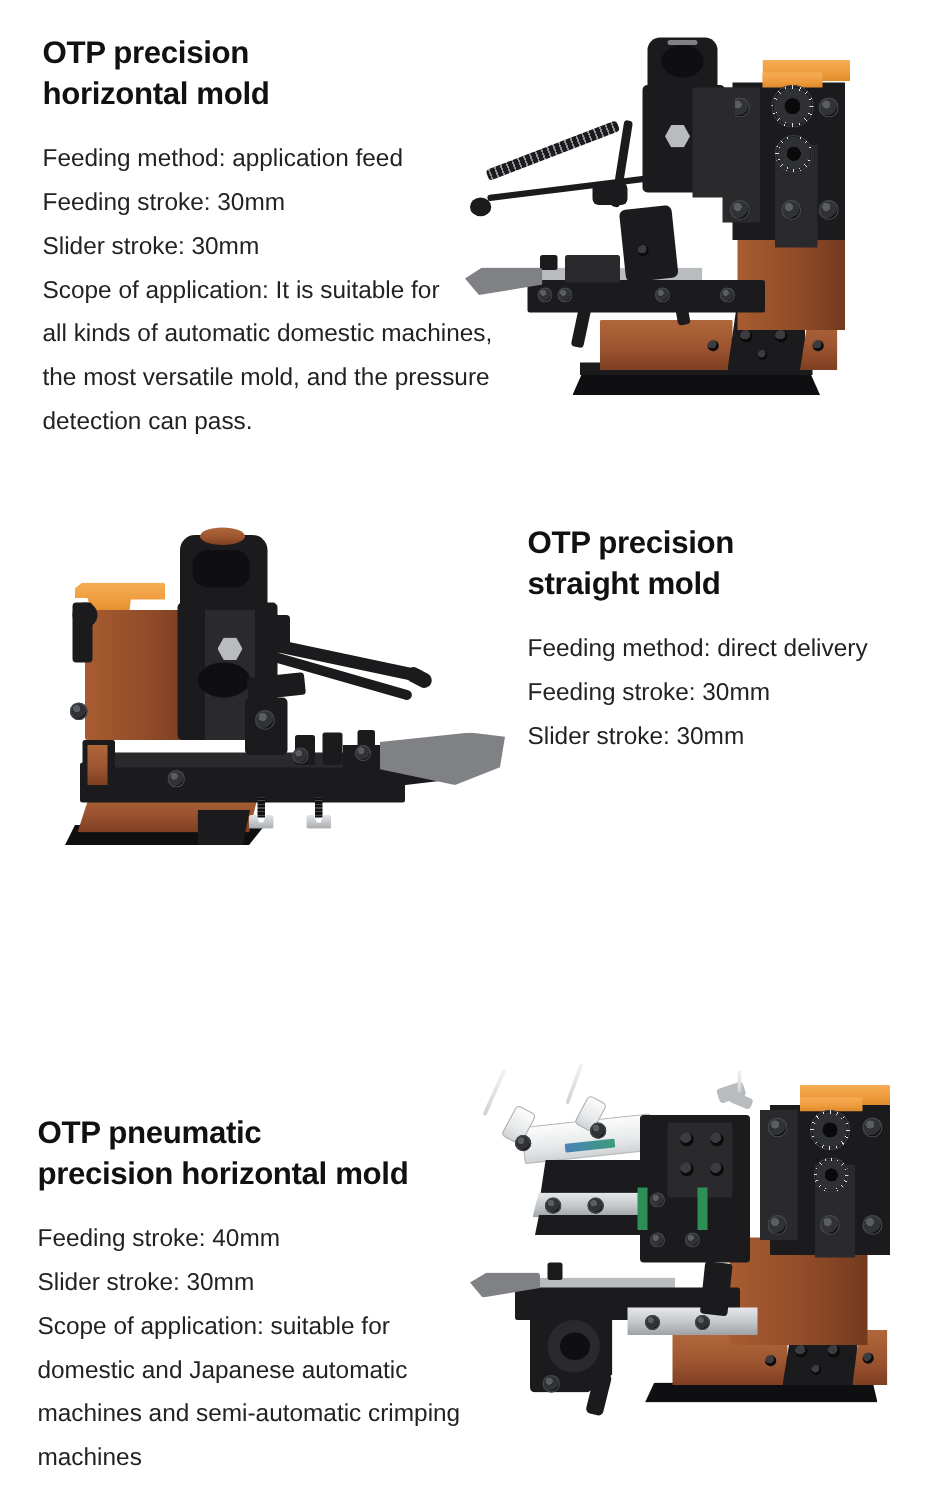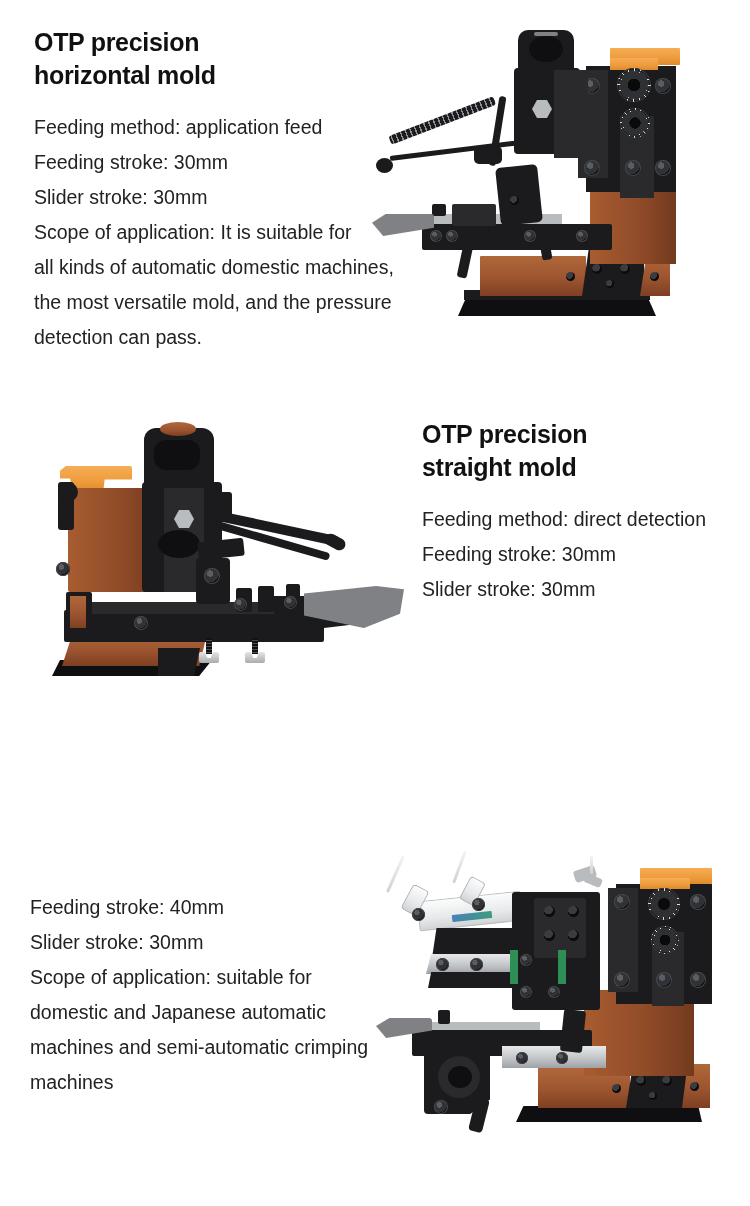--- a/index.html
+++ b/index.html
@@ -207,21 +207,21 @@
       <div class="hole" style="left:142px;top:188px;width:9px;height:9px"></div>
     </div>
   </figure>
 </section>
 
 <section class="product-block" id="block-2">
 
   <div class="text-col">
     <h2 class="prod-title">OTP precision
 straight mold</h2>
-    <p class="spec-line">Feeding method: direct detection</p>
+    <p class="spec-line">Feeding method: direct delivery</p>
     <p class="spec-line">Feeding stroke: 30mm</p>
     <p class="spec-line">Slider stroke: 30mm</p>
   </div>
 
   <figure class="img-col" style="margin:0">
     <div class="scene">
 
       <div class="pc blk3" style="left:34px;top:250px;width:160px;height:16px;clip-path:polygon(5% 0,100% 0,92% 100%,0 100%)"></div>
       <div class="pc cop" style="left:44px;top:220px;width:146px;height:36px;clip-path:polygon(8% 0,100% 0,94% 100%,0 100%)"></div>
       <div class="pc blk" style="left:140px;top:238px;width:42px;height:28px;clip-path:polygon(0 0,100% 0,86% 100%,0 100%)"></div>
@@ -271,20 +271,22 @@
         <span class="stem"></span>
           <span class="wing"></span>
       </div>
     </div>
   </figure>
 </section>
 
 <section class="product-block" id="block-3">
 
   <div class="text-col">
+    <h2 class="prod-title">OTP pneumatic
+precision horizontal mold</h2>
     <p class="spec-line">Feeding stroke: 40mm</p>
     <p class="spec-line">Slider stroke: 30mm</p>
     <p class="spec-line">Scope of application: suitable for
 domestic and Japanese automatic
 machines and semi-automatic crimping machines</p>
   </div>
 
   <figure class="img-col" style="margin:0">
     <div class="scene">
 

